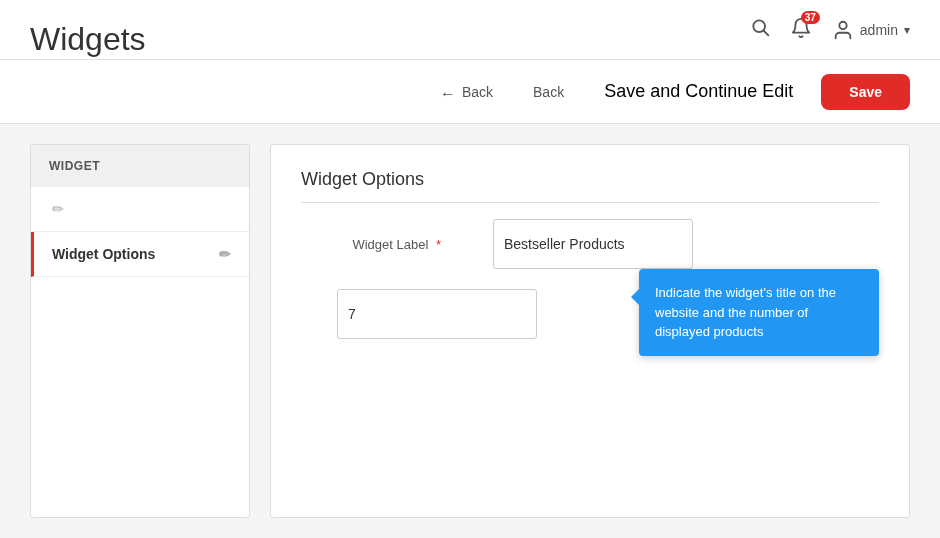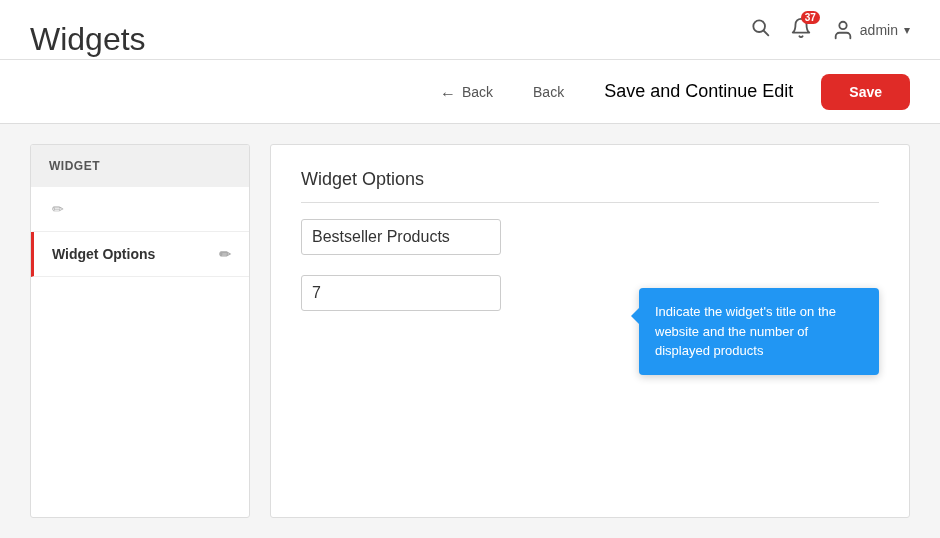--- a/index.html
+++ b/index.html
@@ -199,31 +199,32 @@
       text-align: right;
       flex-shrink: 0;
     }
     .required-star {
       color: #e02b27;
       margin-left: 4px;
     }
     .form-input {
       border: 1px solid #ccc;
       border-radius: 3px;
-      padding: 8px 10px;
-      font-size: 16px;
+      padding: 16px 10px;
+      font-size: 14px;
       color: #333;
       width: 200px;
+      margin-left: 36px;
     }
 
     
     .tooltip-box {
       position: absolute;
       right: 30px;
-      top: 143px;
+      top: 124px;
       background: #2196f3;
       color: #fff;
       font-size: 13px;
       padding: 14px 16px;
       border-radius: 4px;
       width: 240px;
       line-height: 1.5;
       box-shadow: 0 2px 8px rgba(0,0,0,0.2);
     }
     .tooltip-box::before {
@@ -292,20 +293,24 @@
     <div class="sidebar-item active">
       <span>Widget Options</span>
       <span class="edit-icon">✏</span>
     </div>
   </div>
 
   <div class="widget-panel">
     <h2 class="widget-panel-title">Widget Options</h2>
 
     <div class="form-row">
+      <label class="form-label">
+        <span>Widget Label</span>
+        <span class="required-star">*</span>
+      </label>
       <input type="text" class="form-input" value="Bestseller Products" style="">
     </div>
 
     <div class="form-row">
       <input type="text" class="form-input" value="7" style="">
     </div>
 
     <div class="tooltip-box">
       <span>Indicate the widget's title on the website and the number of displayed products</span>
     </div>

